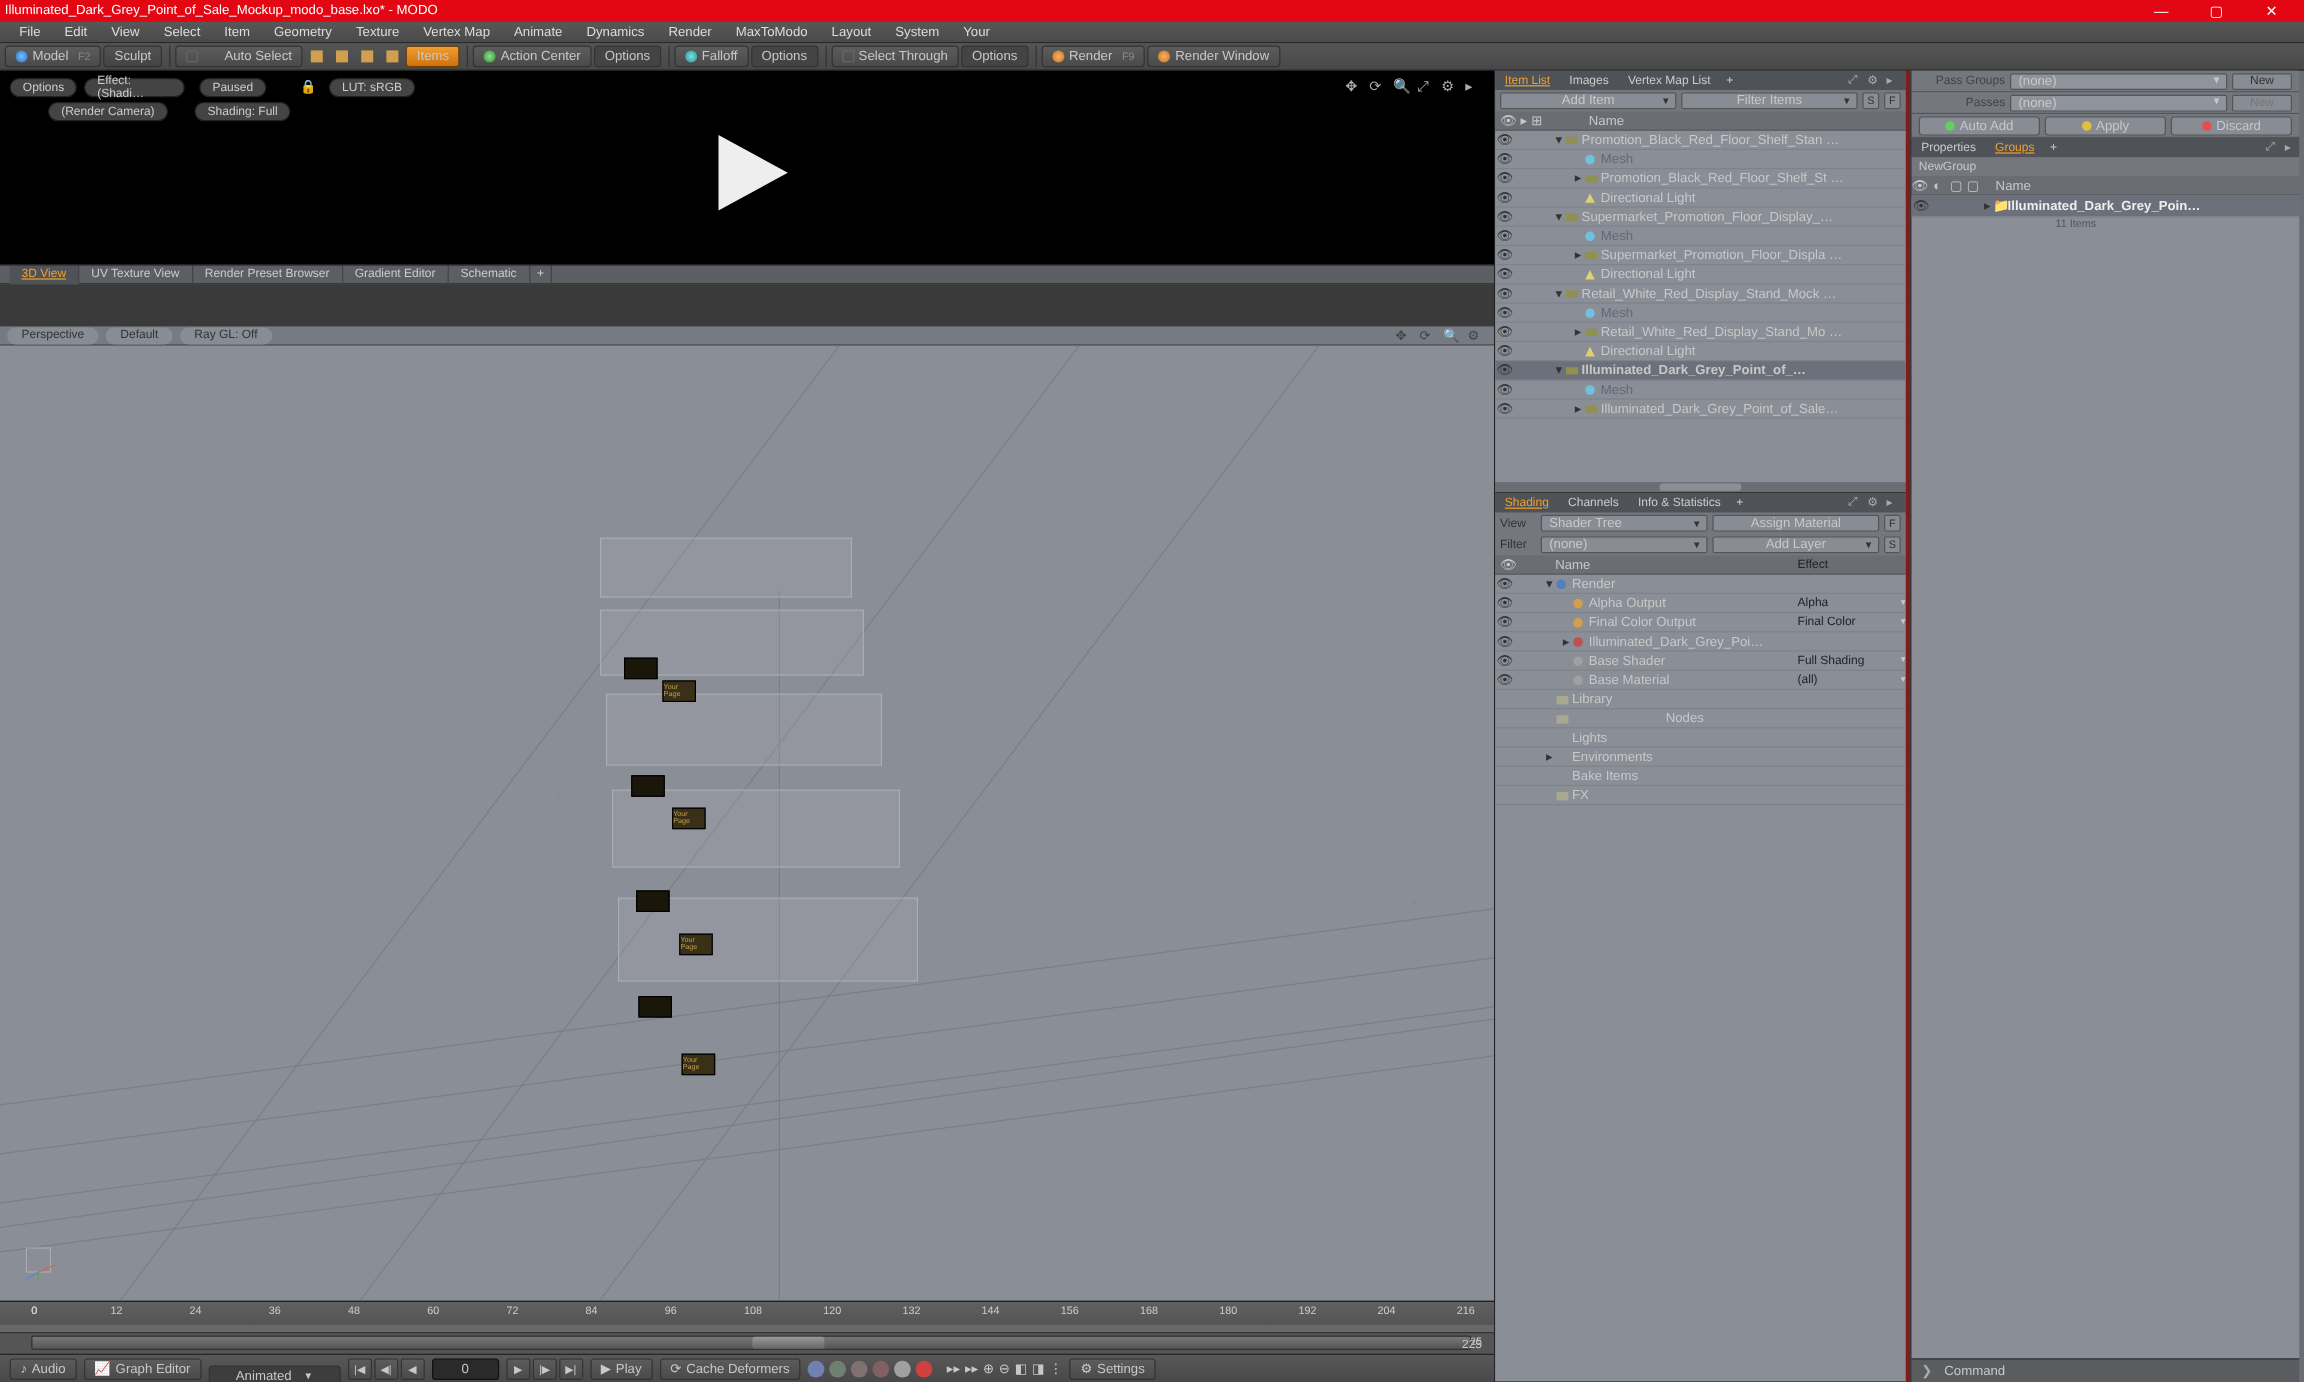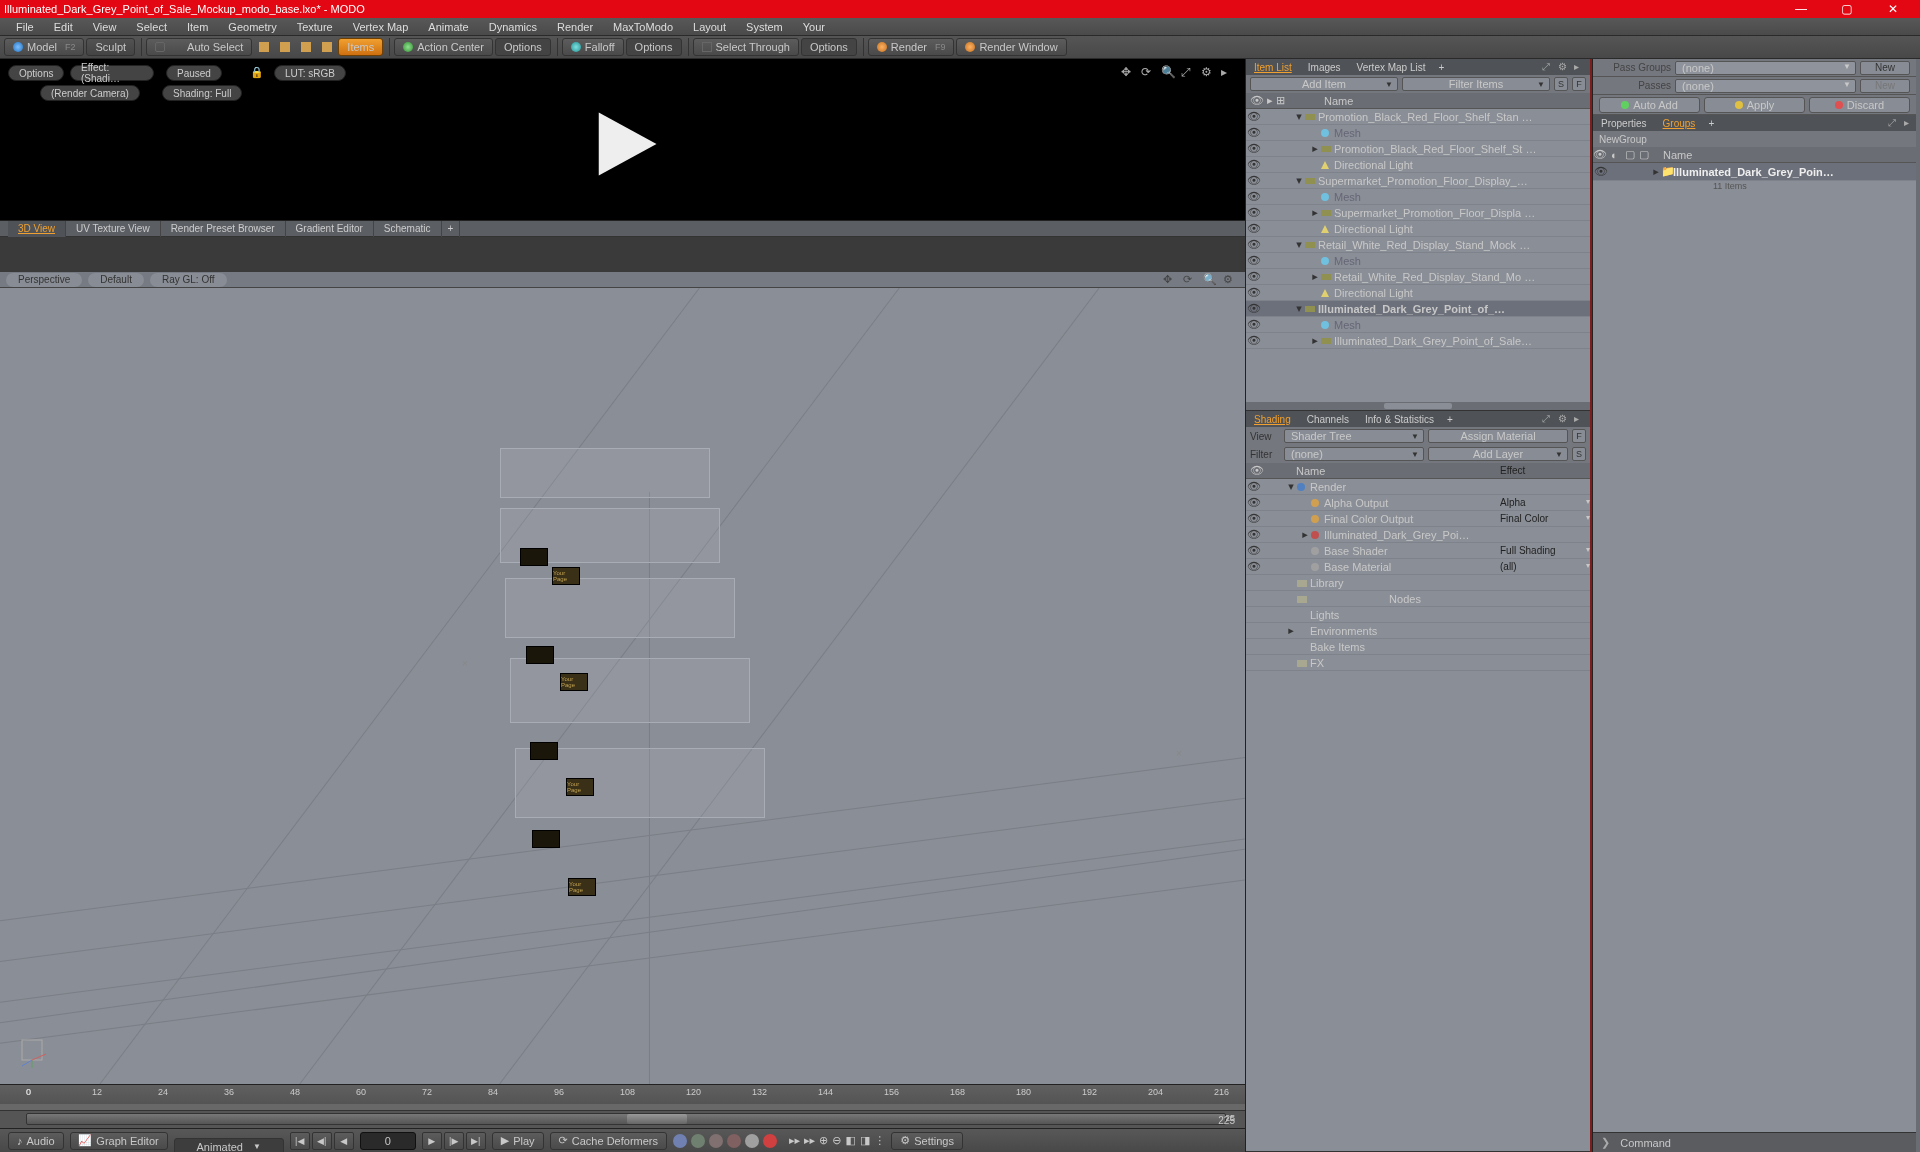--- a/index.html
+++ b/index.html
@@ -391,21 +391,21 @@
         <div class="pc">◨</div>
         <div class="pc">⋮</div>
       </div>
       <div class="bbtn">⚙ <span>Settings</span></div>
     </div>
   </div>
 
   <div class="right-col">
     <div style="display:flex;flex:1;">
 
-      <div style="width:346px;display:flex;flex-direction:column;border-right:2px solid #7f1d1d;">
+      <div style="width:346px;display:flex;flex-direction:column;border-right:4px solid #7f1d1d;">
 
         <div class="panel" style="height:352px;">
           <div class="panel-tabs" id="iltabs">
             <div class="ptab active">Item List</div>
               <div class="ptab">Images</div>
               <div class="ptab">Vertex Map List</div>
               <div class="ptab plus">+</div>
               <div class="panel-tools">
                 <span class="pti">⤢</span>
                 <span class="pti">⚙</span>

